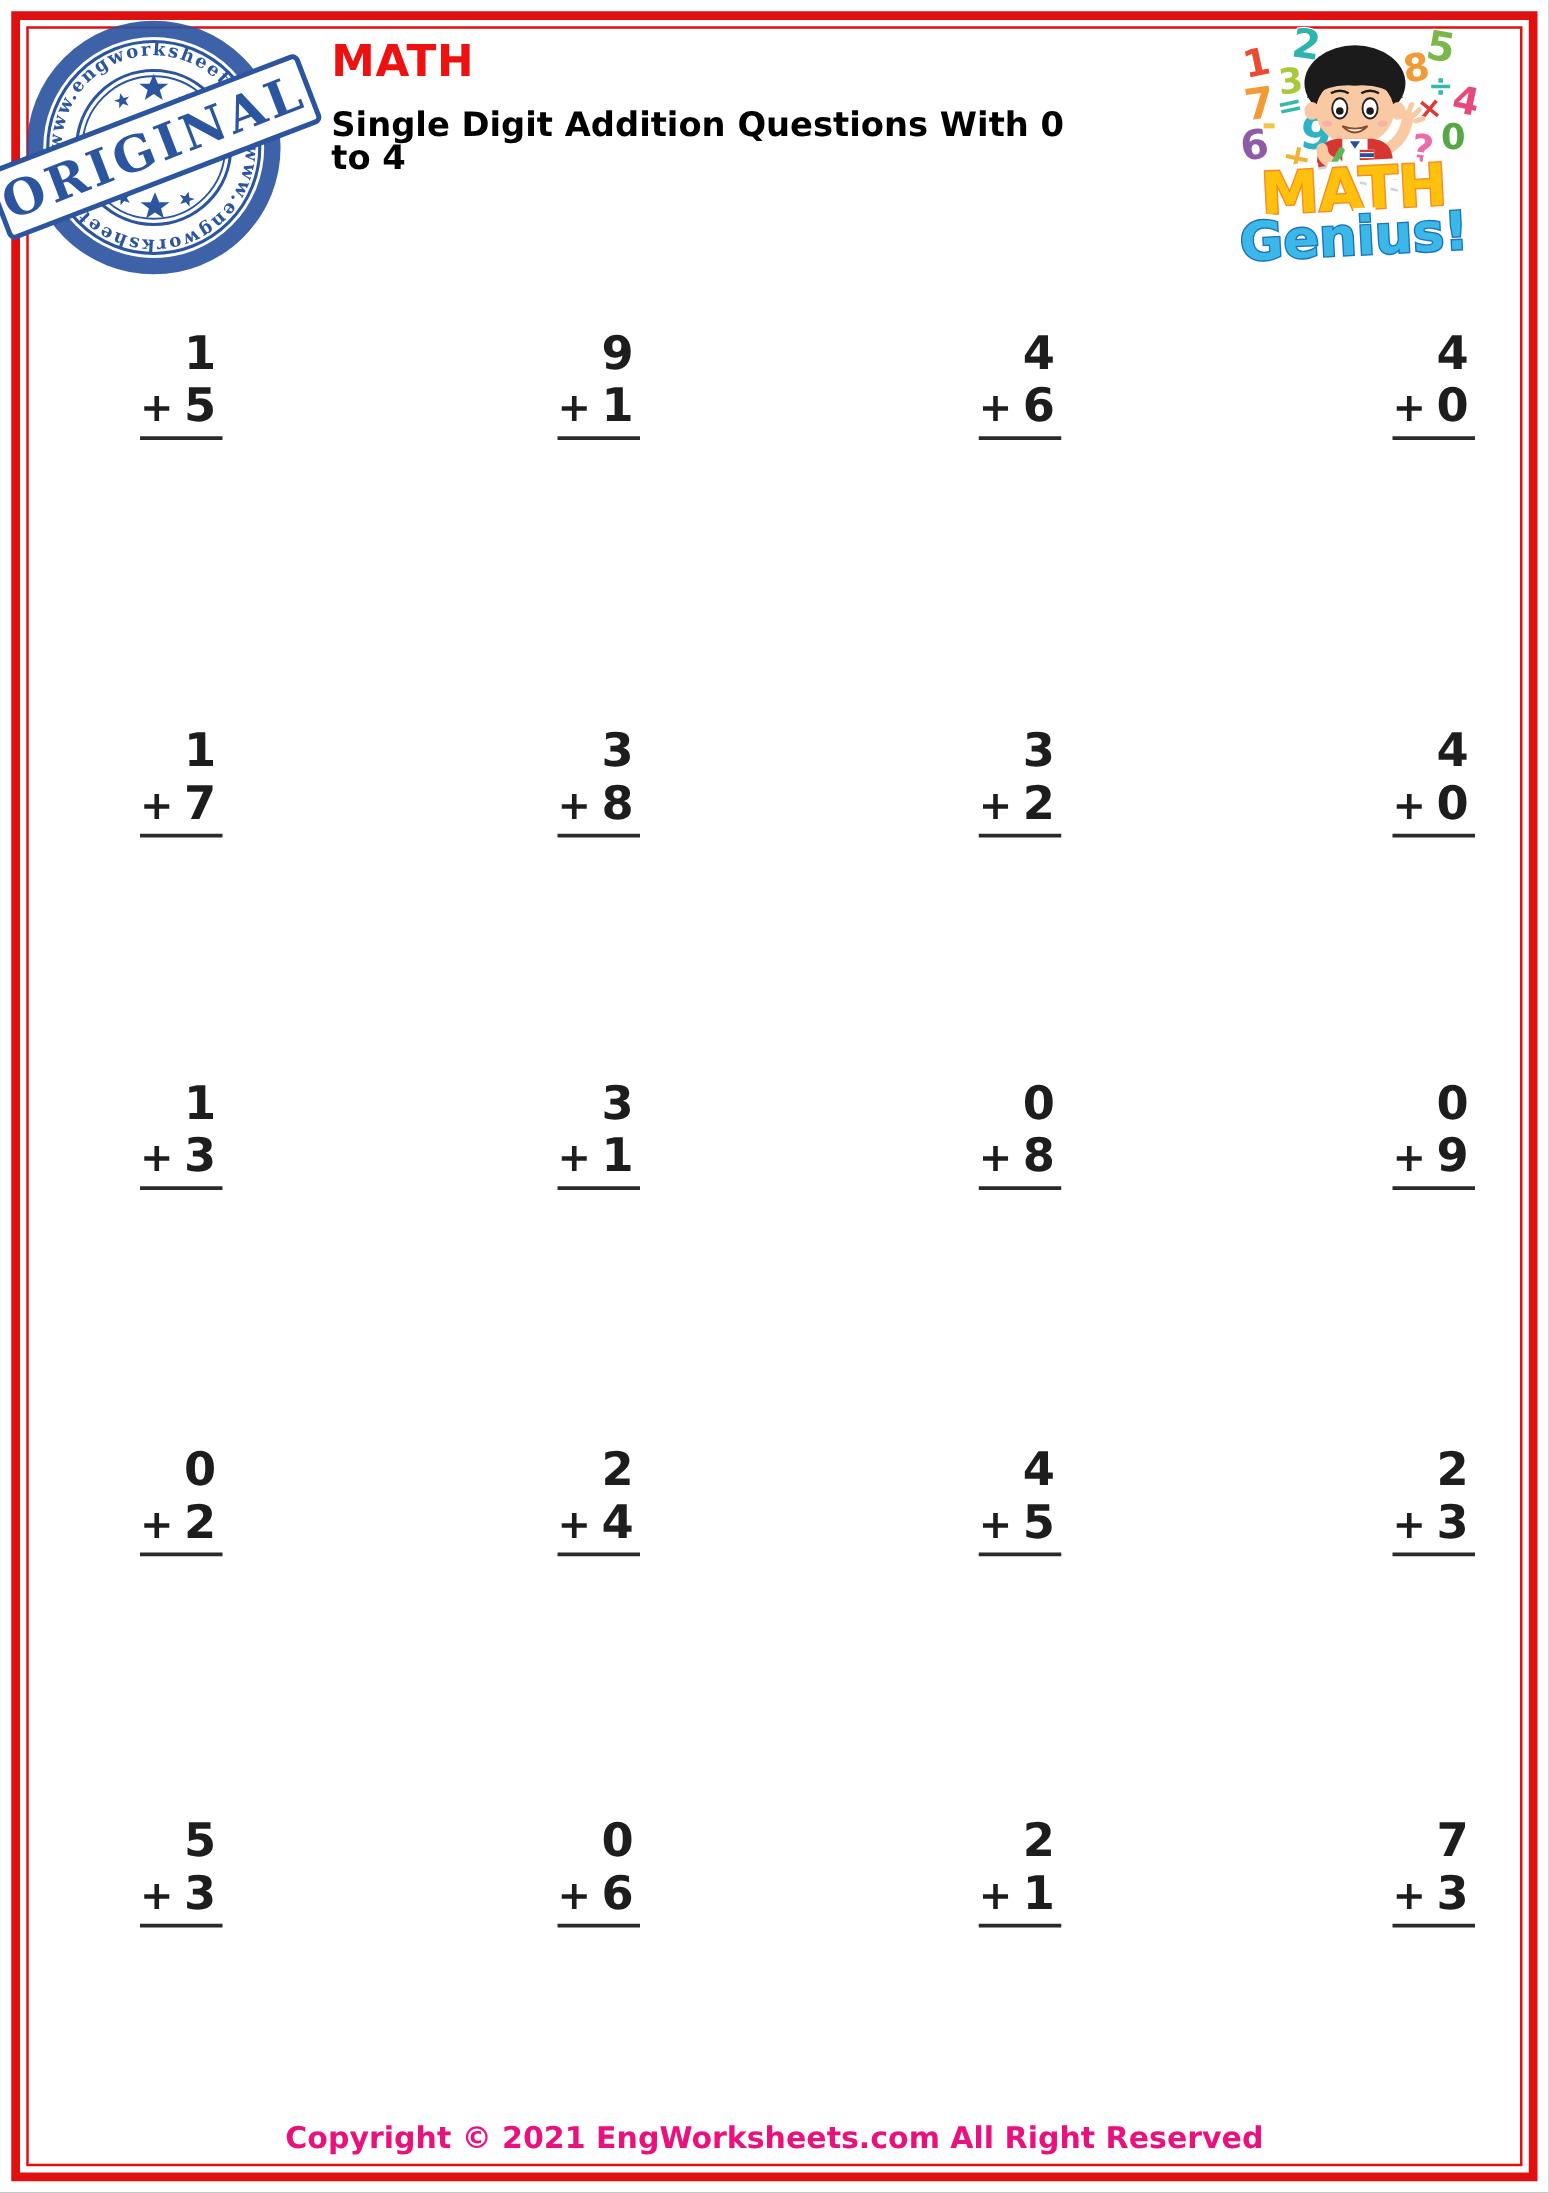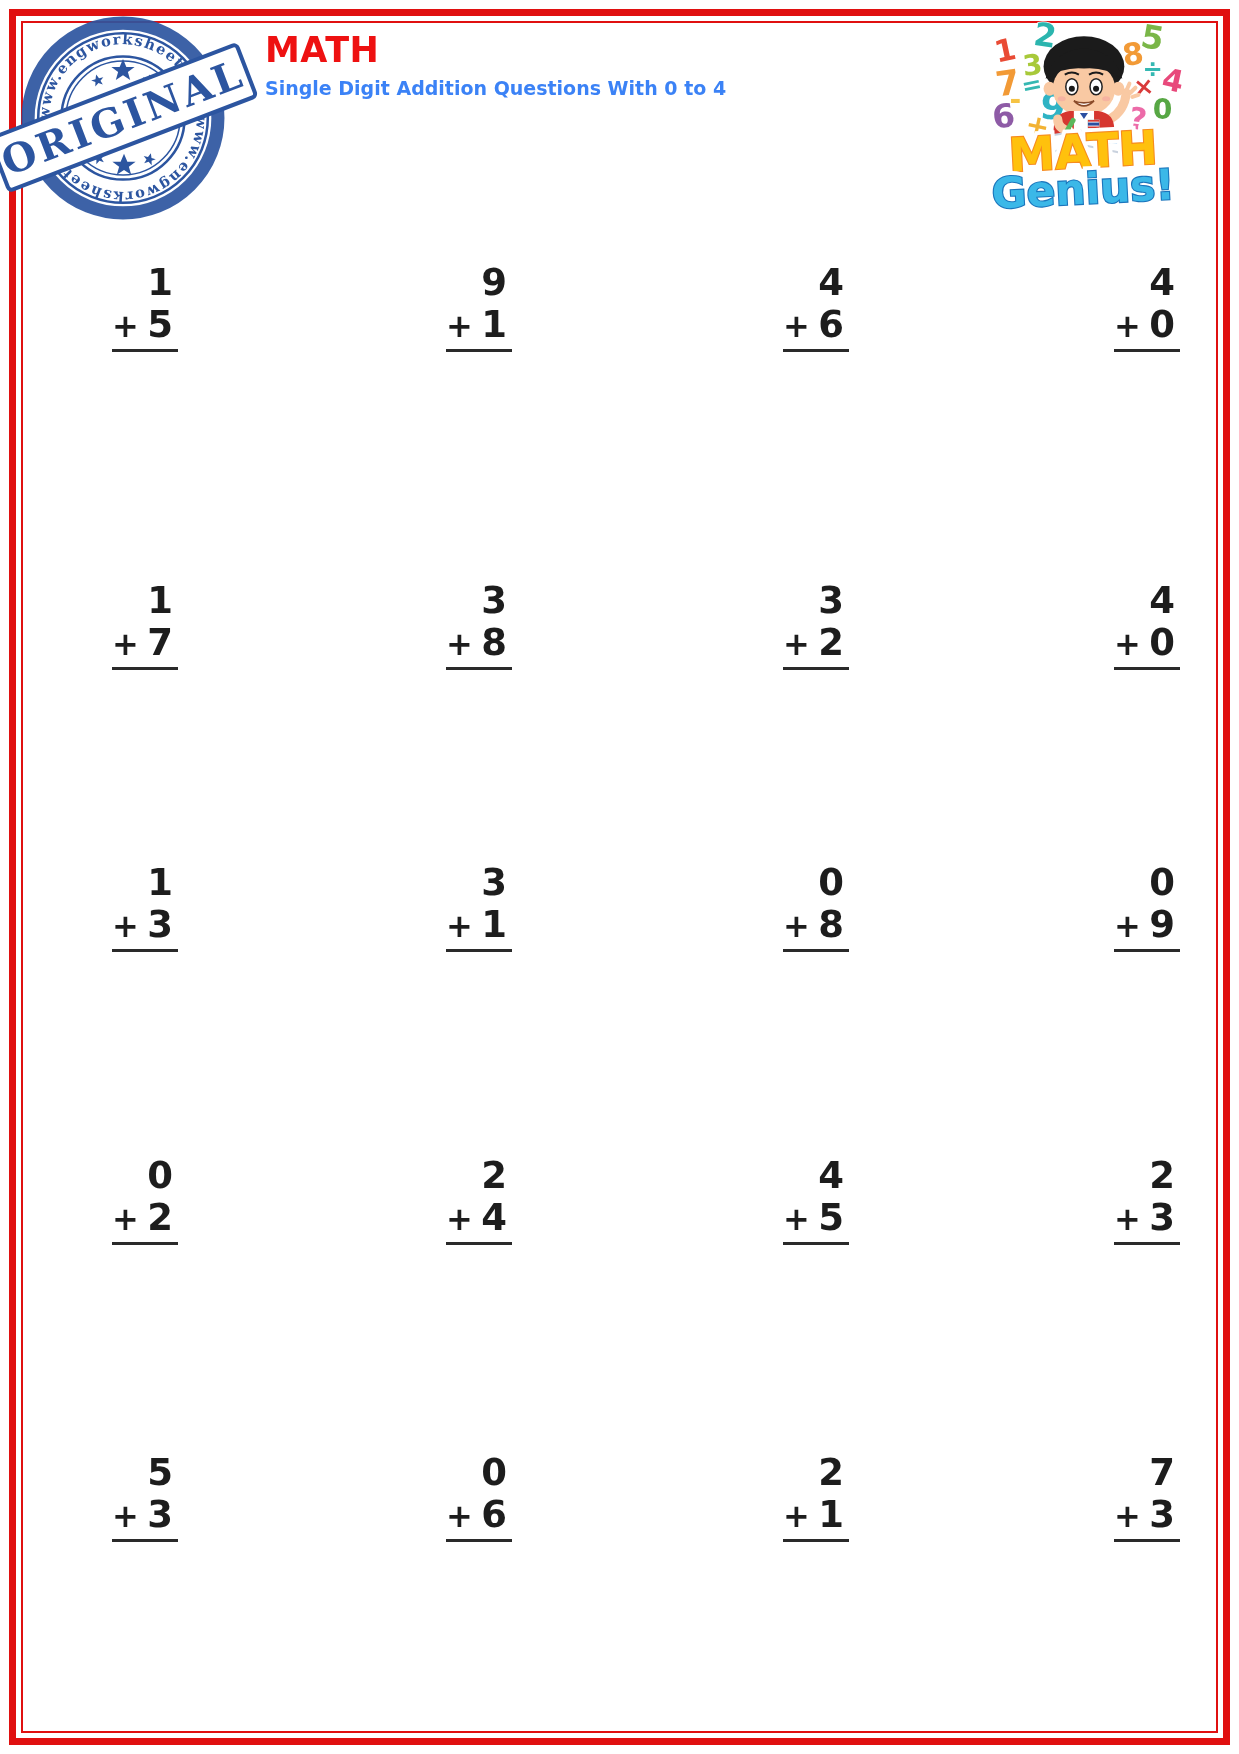--- a/index.html
+++ b/index.html
@@ -20,21 +20,21 @@
   }
   .frame-outer{position:absolute;inset:9px;border:7px solid var(--red-border);pointer-events:none;}
   .frame-inner{position:absolute;inset:21px;border:2px solid var(--red-border);pointer-events:none;}
 
   .stamp{position:absolute;left:16px;top:12px;width:214px;height:212px;}
   .stamp svg{overflow:visible;}
 
   .header{position:absolute;left:265px;top:30px;width:620px;}
   .header .kicker{color:var(--red-accent);font-size:35px;font-weight:bold;line-height:40px;letter-spacing:.5px;}
   .header .title{color:var(--red-accent);font-size:38px;font-weight:bold;line-height:44px;margin-top:12px;}
-  .header .subtitle{color:#3b82f6;font-size:19px;font-weight:bold;line-height:26px;margin-top:5px;}
+  .header .subtitle{color:#000000;font-size:27px;font-weight:bold;line-height:26px;margin-top:18px;}
 
   .logo{position:absolute;left:983px;top:16px;width:212px;height:198px;}
   .logo svg{overflow:visible;}
 
   .problem{position:absolute;width:66px;color:var(--ink);font-weight:bold;}
   .problem .top{font-size:37px;line-height:42px;text-align:right;padding-right:5px;}
   .problem .bot{
     display:flex;justify-content:space-between;align-items:flex-end;
     font-size:37px;line-height:42px;
     border-bottom:3px solid #2a2a2a;padding-bottom:3px;
@@ -305,14 +305,15 @@
     </div>
       <div class="problem" style="left: 1114px; top: 1452px;">
       <div class="top">7</div>
       <div class="bot">
         <span class="plus">+</span>
         <span class="n">3</span>
       </div>
     </div>
     </div>
 
+  <div class="copyright">Copyright © 2021 EngWorksheets.com All Right Reserved</div>
 
 </div>
 
 </body></html>

